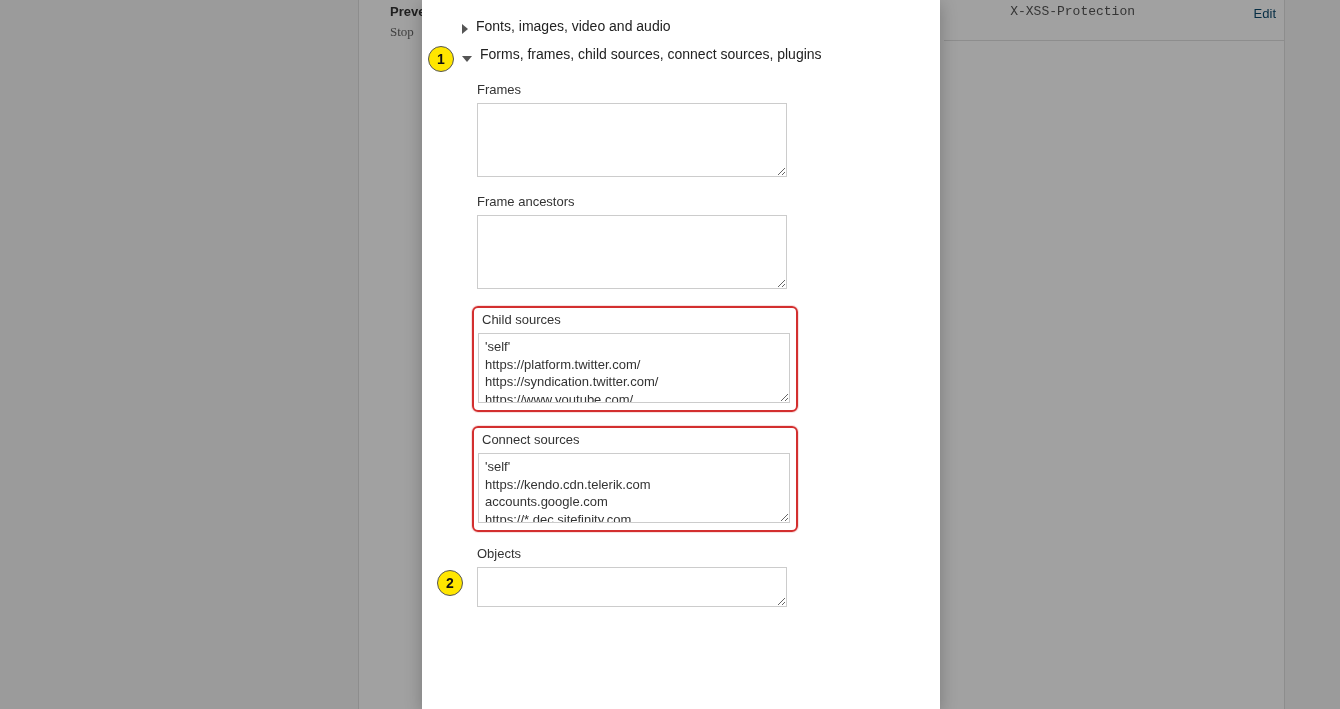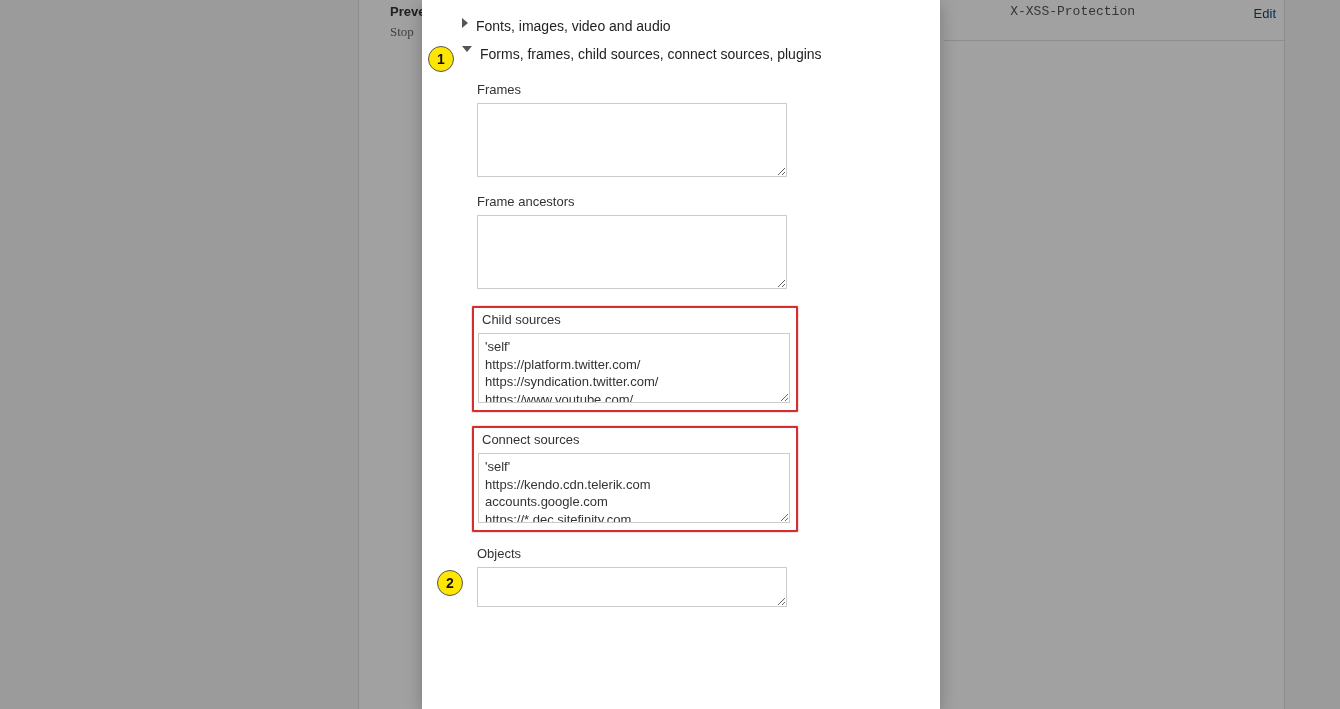--- a/index.html
+++ b/index.html
@@ -32,35 +32,35 @@
   }
   .footer-links a { color: #333; text-decoration: underline; margin-left: 22px; cursor: pointer; }
   .ver-strong { color: #333; font-weight: 500; }
 
   .modal {
     position: absolute; left: 422px; top: 0; width: 518px; height: 709px;
     background: #fff; z-index: 10; overflow: hidden;
     box-shadow: 0 4px 16px rgba(0,0,0,0.25);
   }
 
-  .section-row { display: flex; align-items: flex-start; gap: 8px; padding: 6px 0 6px 40px; font-size: 14px; color: #222; cursor: pointer; }
+  .section-row { display: flex; align-items: flex-end; gap: 8px; padding: 6px 0 6px 40px; font-size: 14px; color: #222; cursor: pointer; }
   .tri { width: 0; height: 0; display: inline-block; }
   .tri-right { border-top: 5px solid transparent; border-bottom: 5px solid transparent; border-left: 6px solid #555; }
   .tri-down { border-left: 5px solid transparent; border-right: 5px solid transparent; border-top: 6px solid #555; }
 
   .field-group { padding-left: 55px; padding-right: 60px; margin-top: 14px; }
   .field-label { font-size: 13px; color: #333; margin-bottom: 6px; }
   .field-textarea {
     width: 310px; height: 74px; resize: both; border: 1px solid #ccc;
     font-family: Arial, Helvetica, sans-serif; font-size: 13px; color: #333;
     padding: 4px 6px; line-height: 1.35; overflow-y: scroll; overflow-x: hidden;
   }
 
   .hl-box {
-    border: 2px solid #d32f2f; border-radius: 1px;
+    border: 2px solid #d32f2f; border-radius: 6px;
     box-shadow: 0 0 0 1px rgba(211,47,47,0.15);
     padding: 4px 4px 4px 4px; margin-left: 50px; margin-top: 14px; width: 326px;
   }
   .hl-box .field-label { margin-left: 4px; }
   .hl-box .field-textarea { width: 312px; height: 70px; }
 
   .badge {
     position: absolute; width: 26px; height: 26px; border-radius: 50%;
     background: #ffe600; border: 1px solid #555; color: #111;
     display: flex; align-items: center; justify-content: center;

